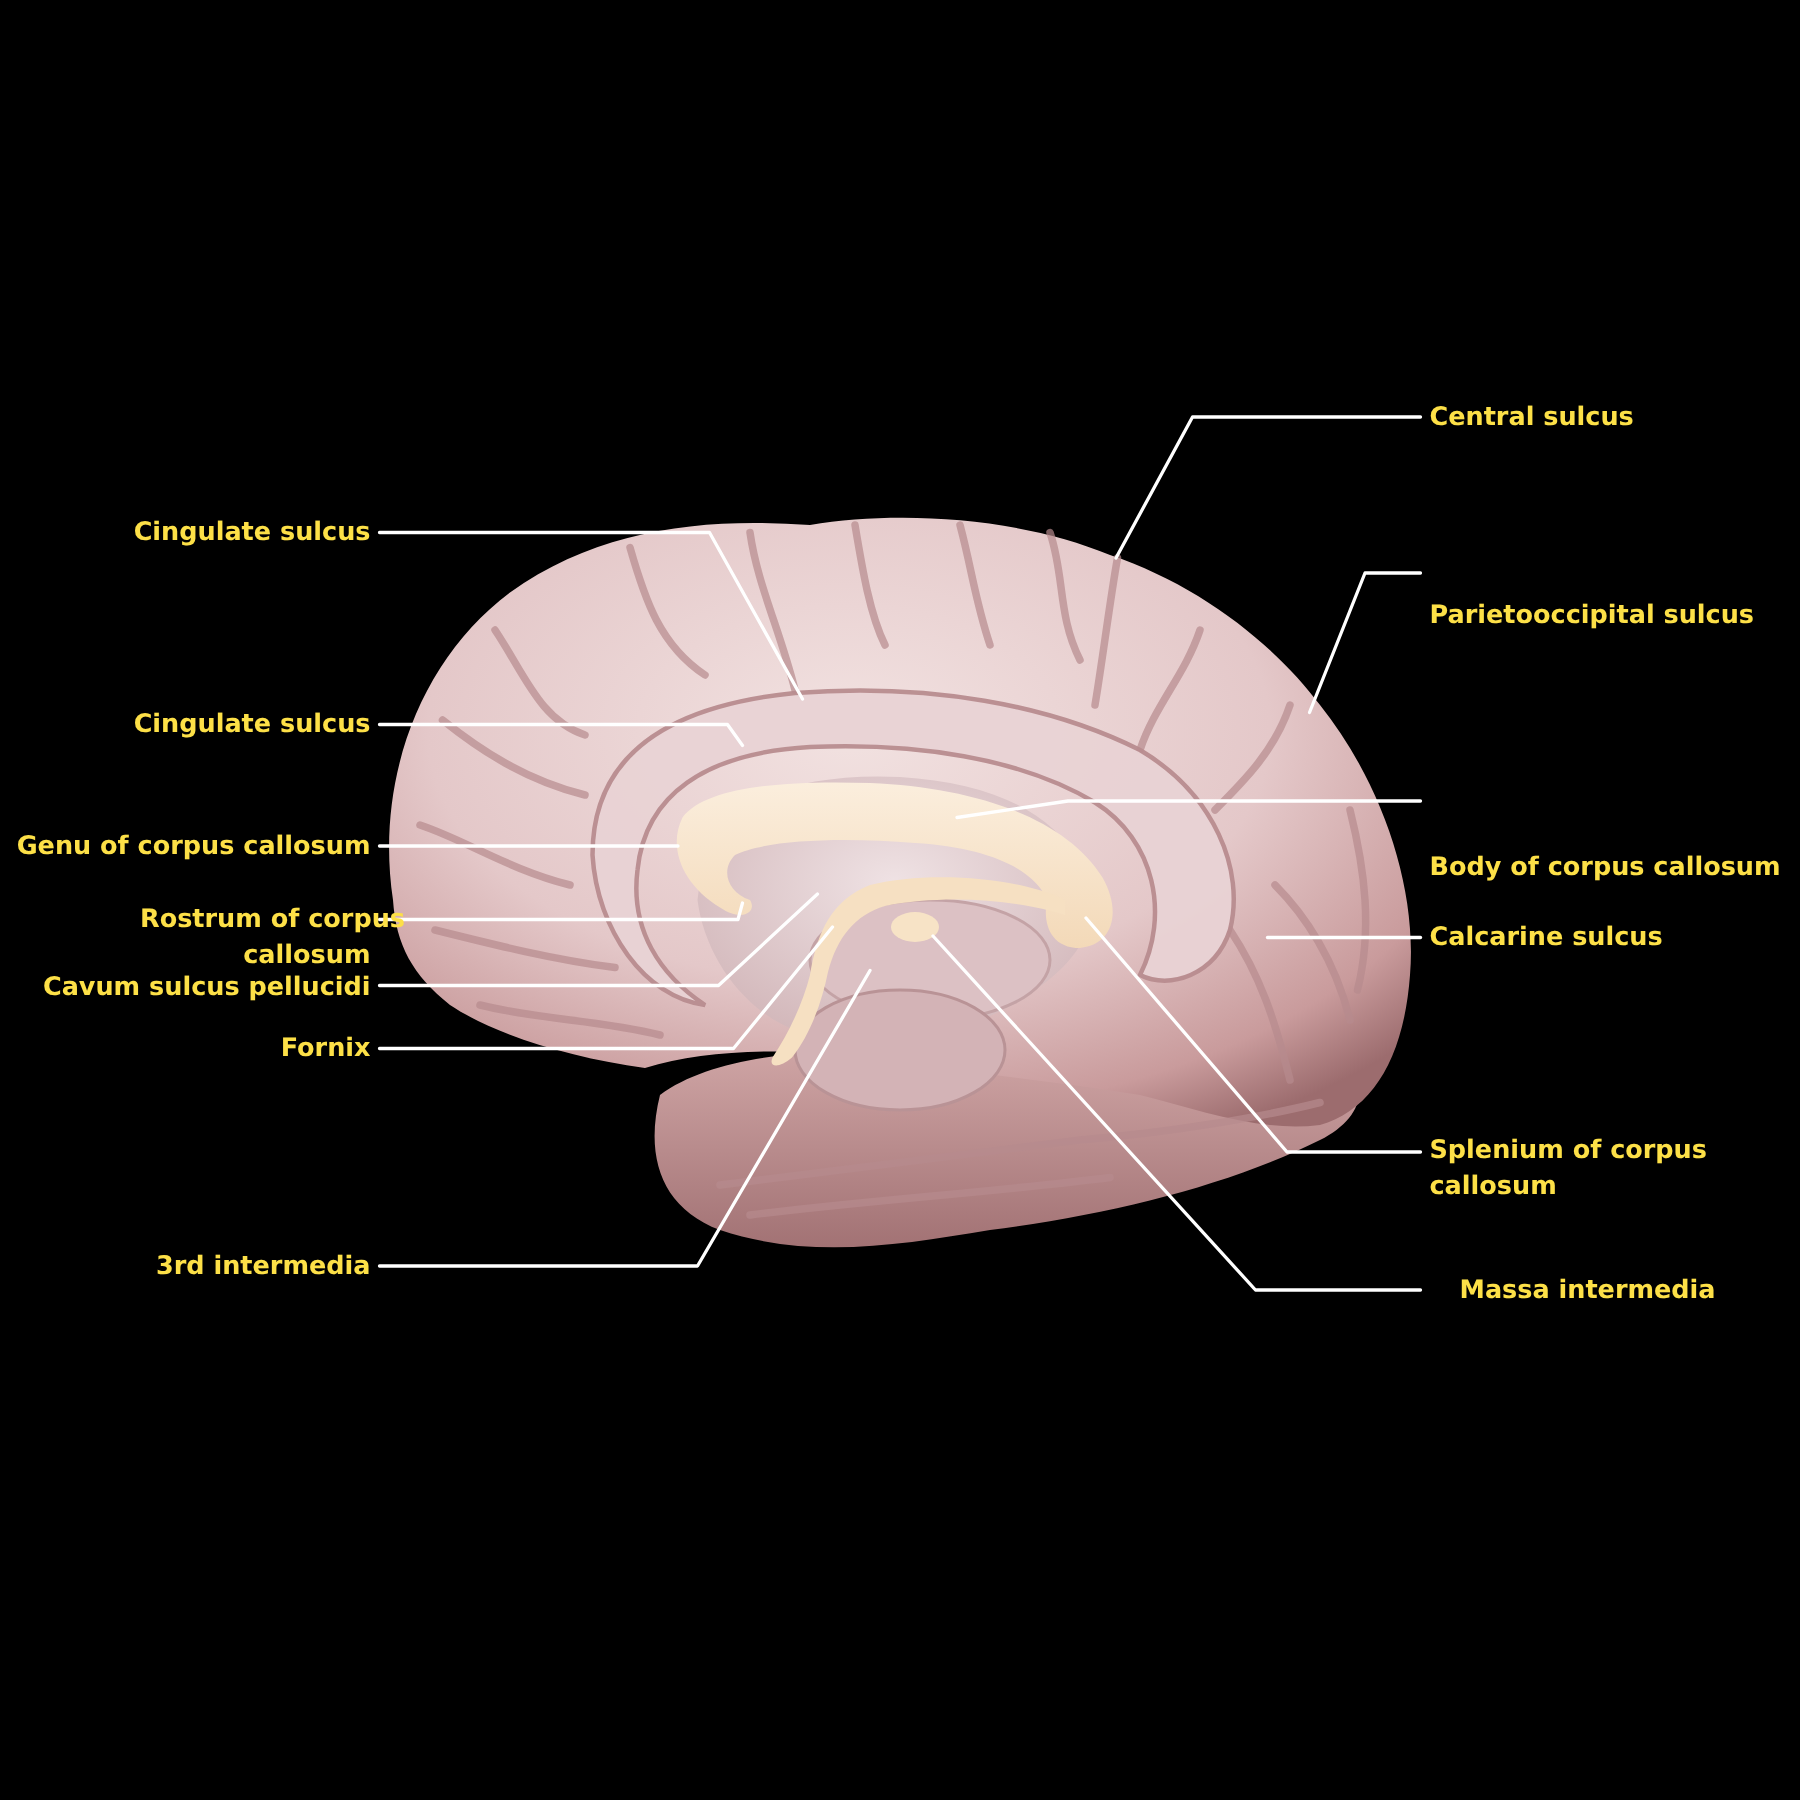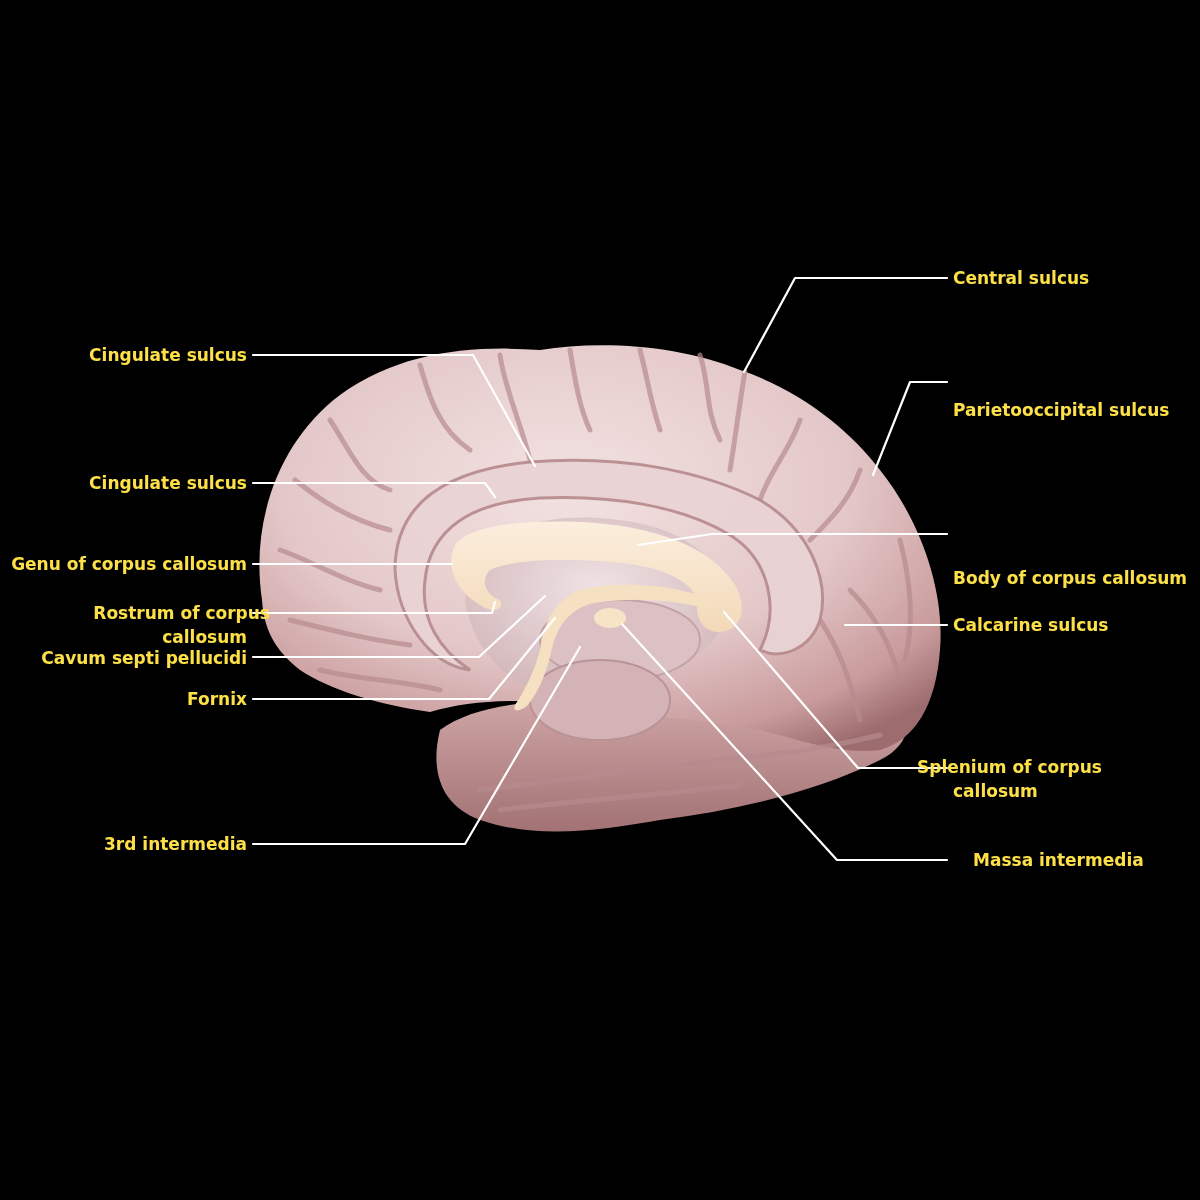--- a/index.html
+++ b/index.html
@@ -96,25 +96,25 @@
       <polyline points="947,768 858,768 724,612"></polyline>
       <polyline points="947,860 837,860 622,624"></polyline>
     </g>
   </svg>
 
   <div class="label left" style="right:953px; top:343px;">Cingulate sulcus</div>
   <div class="label left" style="right:953px; top:471px;">Cingulate sulcus</div>
   <div class="label left" style="right:953px; top:552px;">Genu of corpus callosum</div>
   <div class="label left" style="right:930px; top:601px;">Rostrum of corpus</div>
   <div class="label left" style="right:953px; top:625px;">callosum</div>
-  <div class="label left" style="right:953px; top:646px;">Cavum septi pellucidi</div>
+  <div class="label left" style="right:953px; top:646px;">Cavum sulcus pellucidi</div>
   <div class="label left" style="right:953px; top:687px;">Fornix</div>
   <div class="label left" style="right:953px; top:832px;">3rd intermedia</div>
 
   <div class="label right" style="left:953px; top:266px;">Central sulcus</div>
   <div class="label right" style="left:953px; top:370px;margin-top:28px;">Parietooccipital sulcus</div>
   <div class="label right" style="left:953px; top:518px;margin-top:48px;">Body of corpus callosum</div>
   <div class="label right" style="left:953px; top:613px;">Calcarine sulcus</div>
-  <div class="label right" style="left:917px; top:755px;">Splenium of corpus</div>
+  <div class="label right" style="left:953px; top:755px;">Splenium of corpus</div>
   <div class="label right" style="left:953px; top:779px;">callosum</div>
   <div class="label right" style="left:953px; top:848px;margin-left:20px;">Massa intermedia</div>
 
 </div>
 
 </body></html>

